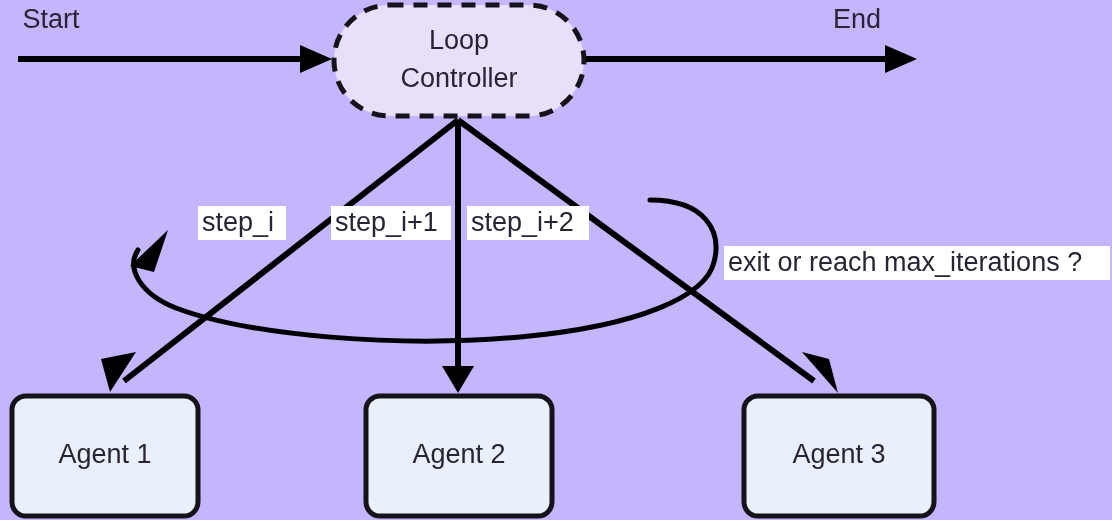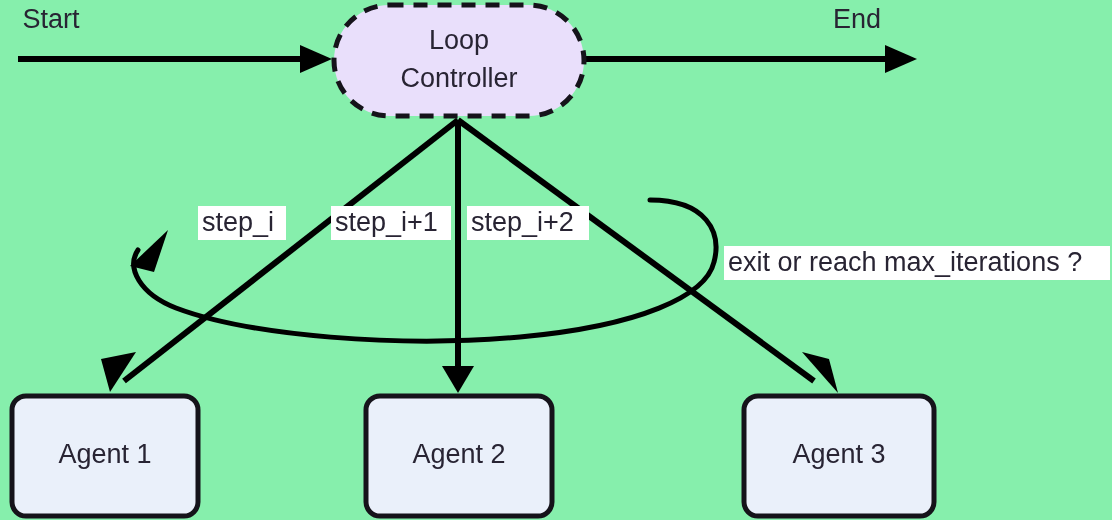--- a/index.html
+++ b/index.html
@@ -7,21 +7,21 @@
     padding: 0;
     background: #ffffff;
   }
   body {
     font-family: "Liberation Sans", sans-serif;
   }
   #diagram-root {
     position: relative;
     width: 1112px;
     height: 520px;
-    background: #86efac;
+    background: #c4b5fd;
     overflow: hidden;
   }
   #diagram-svg {
     position: absolute;
     top: 0;
     left: 0;
     width: 1112px;
     height: 520px;
   }
   .node-label,

